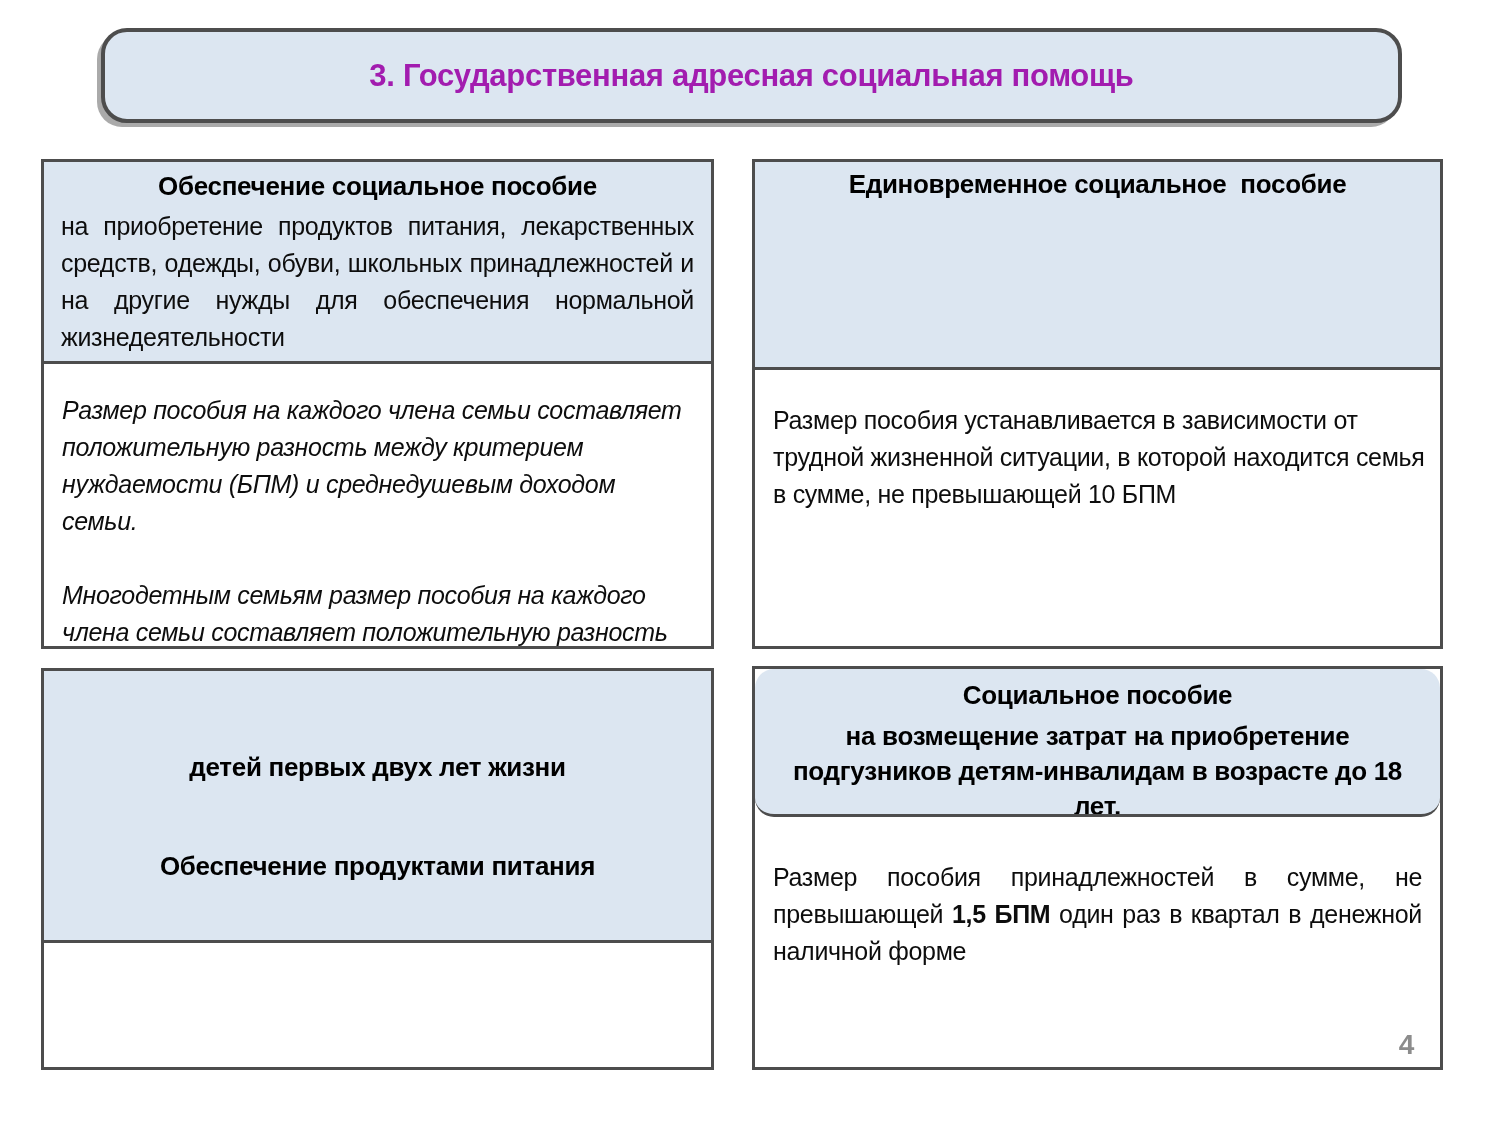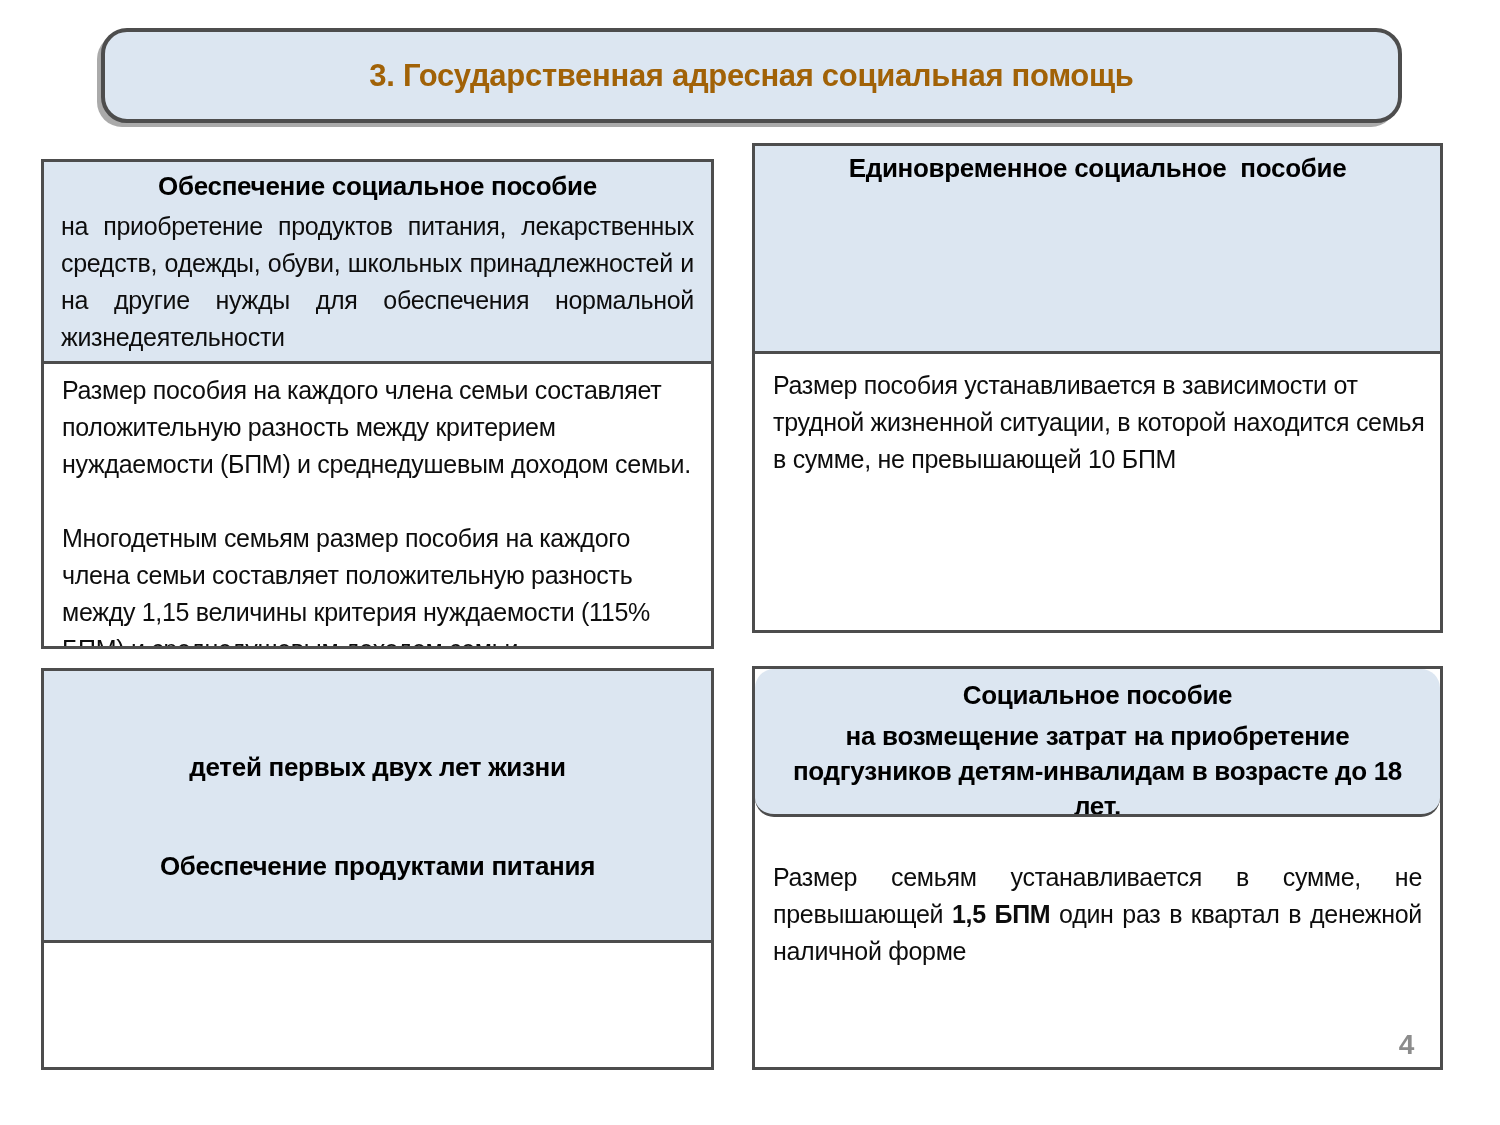--- a/index.html
+++ b/index.html
@@ -28,35 +28,35 @@
     border: 4px solid #4d4d4d;
     border-radius: 26px;
     box-shadow: -5px 5px 0 -1px rgba(100,100,100,0.55);
     display: flex;
     align-items: center;
     justify-content: center;
   }
   .banner-title {
     font-size: 31px;
     font-weight: bold;
-    color: #a16207;
+    color: #a21caf;
     white-space: nowrap;
   }
 
   
   .panel {
     position: absolute;
     box-sizing: border-box;
     background: #ffffff;
     border: 3px solid #4d4d4d;
     display: flex;
     flex-direction: column;
   }
   .panel-monthly  { left: 41px;  top: 159px; width: 673px; height: 490px; }
-  .panel-onetime  { left: 752px; top: 143px; width: 691px; height: 490px; }
+  .panel-onetime  { left: 752px; top: 159px; width: 691px; height: 490px; gap: 19px; }
   .panel-food     { left: 41px;  top: 668px; width: 673px; height: 402px; }
   .panel-diapers  { left: 752px; top: 666px; width: 691px; height: 404px; }
 
   .panel-head {
     box-sizing: border-box;
     background: #dce6f1;
     border-bottom: 3px solid #4d4d4d;
     overflow: hidden;
     flex: none;
   }
@@ -65,21 +65,21 @@
   .head-food    { height: 272px; padding: 14px 15px 0 15px; }
   .head-diapers { height: 148px; padding: 9px 20px 0 20px; border-radius: 19px; }
 
   .panel-body {
     flex: 1;
     position: relative;
     box-sizing: border-box;
     background: #ffffff;
     overflow: hidden;
   }
-  .body-monthly { padding: 8px 18px 0 18px; }
+  .body-monthly { padding: 28px 18px 0 18px; font-style: italic; }
   .body-onetime { padding: 13px 4px 0 18px; }
   .body-diapers { padding: 42px 18px 0 18px; }
 
   .panel-title {
     font-size: 26px;
     font-weight: bold;
     text-align: center;
     color: #000;
     margin: 0 0 5px 0;
     line-height: 33px;
@@ -152,18 +152,18 @@
     <div class="panel-body"></div>
   </section>
 
   <section class="panel panel-diapers">
     <div class="panel-head head-diapers">
       <div class="panel-title">Социальное пособие</div>
       <div class="panel-title">на возмещение затрат на приобретение подгузников детям-инвалидам в возрасте до 18 лет,</div>
 
     </div>
     <div class="panel-body body-diapers">
-      <p class="justify"><span>Размер семьям устанавливается в сумме, не превышающей </span><span class="bold-inline">1,5 БПМ</span><span> один раз в квартал в денежной наличной форме</span></p>
+      <p class="justify"><span>Размер пособия принадлежностей в сумме, не превышающей </span><span class="bold-inline">1,5 БПМ</span><span> один раз в квартал в денежной наличной форме</span></p>
       <div class="page-number">4</div>
     </div>
   </section>
 
 </div>
 
 </body></html>

